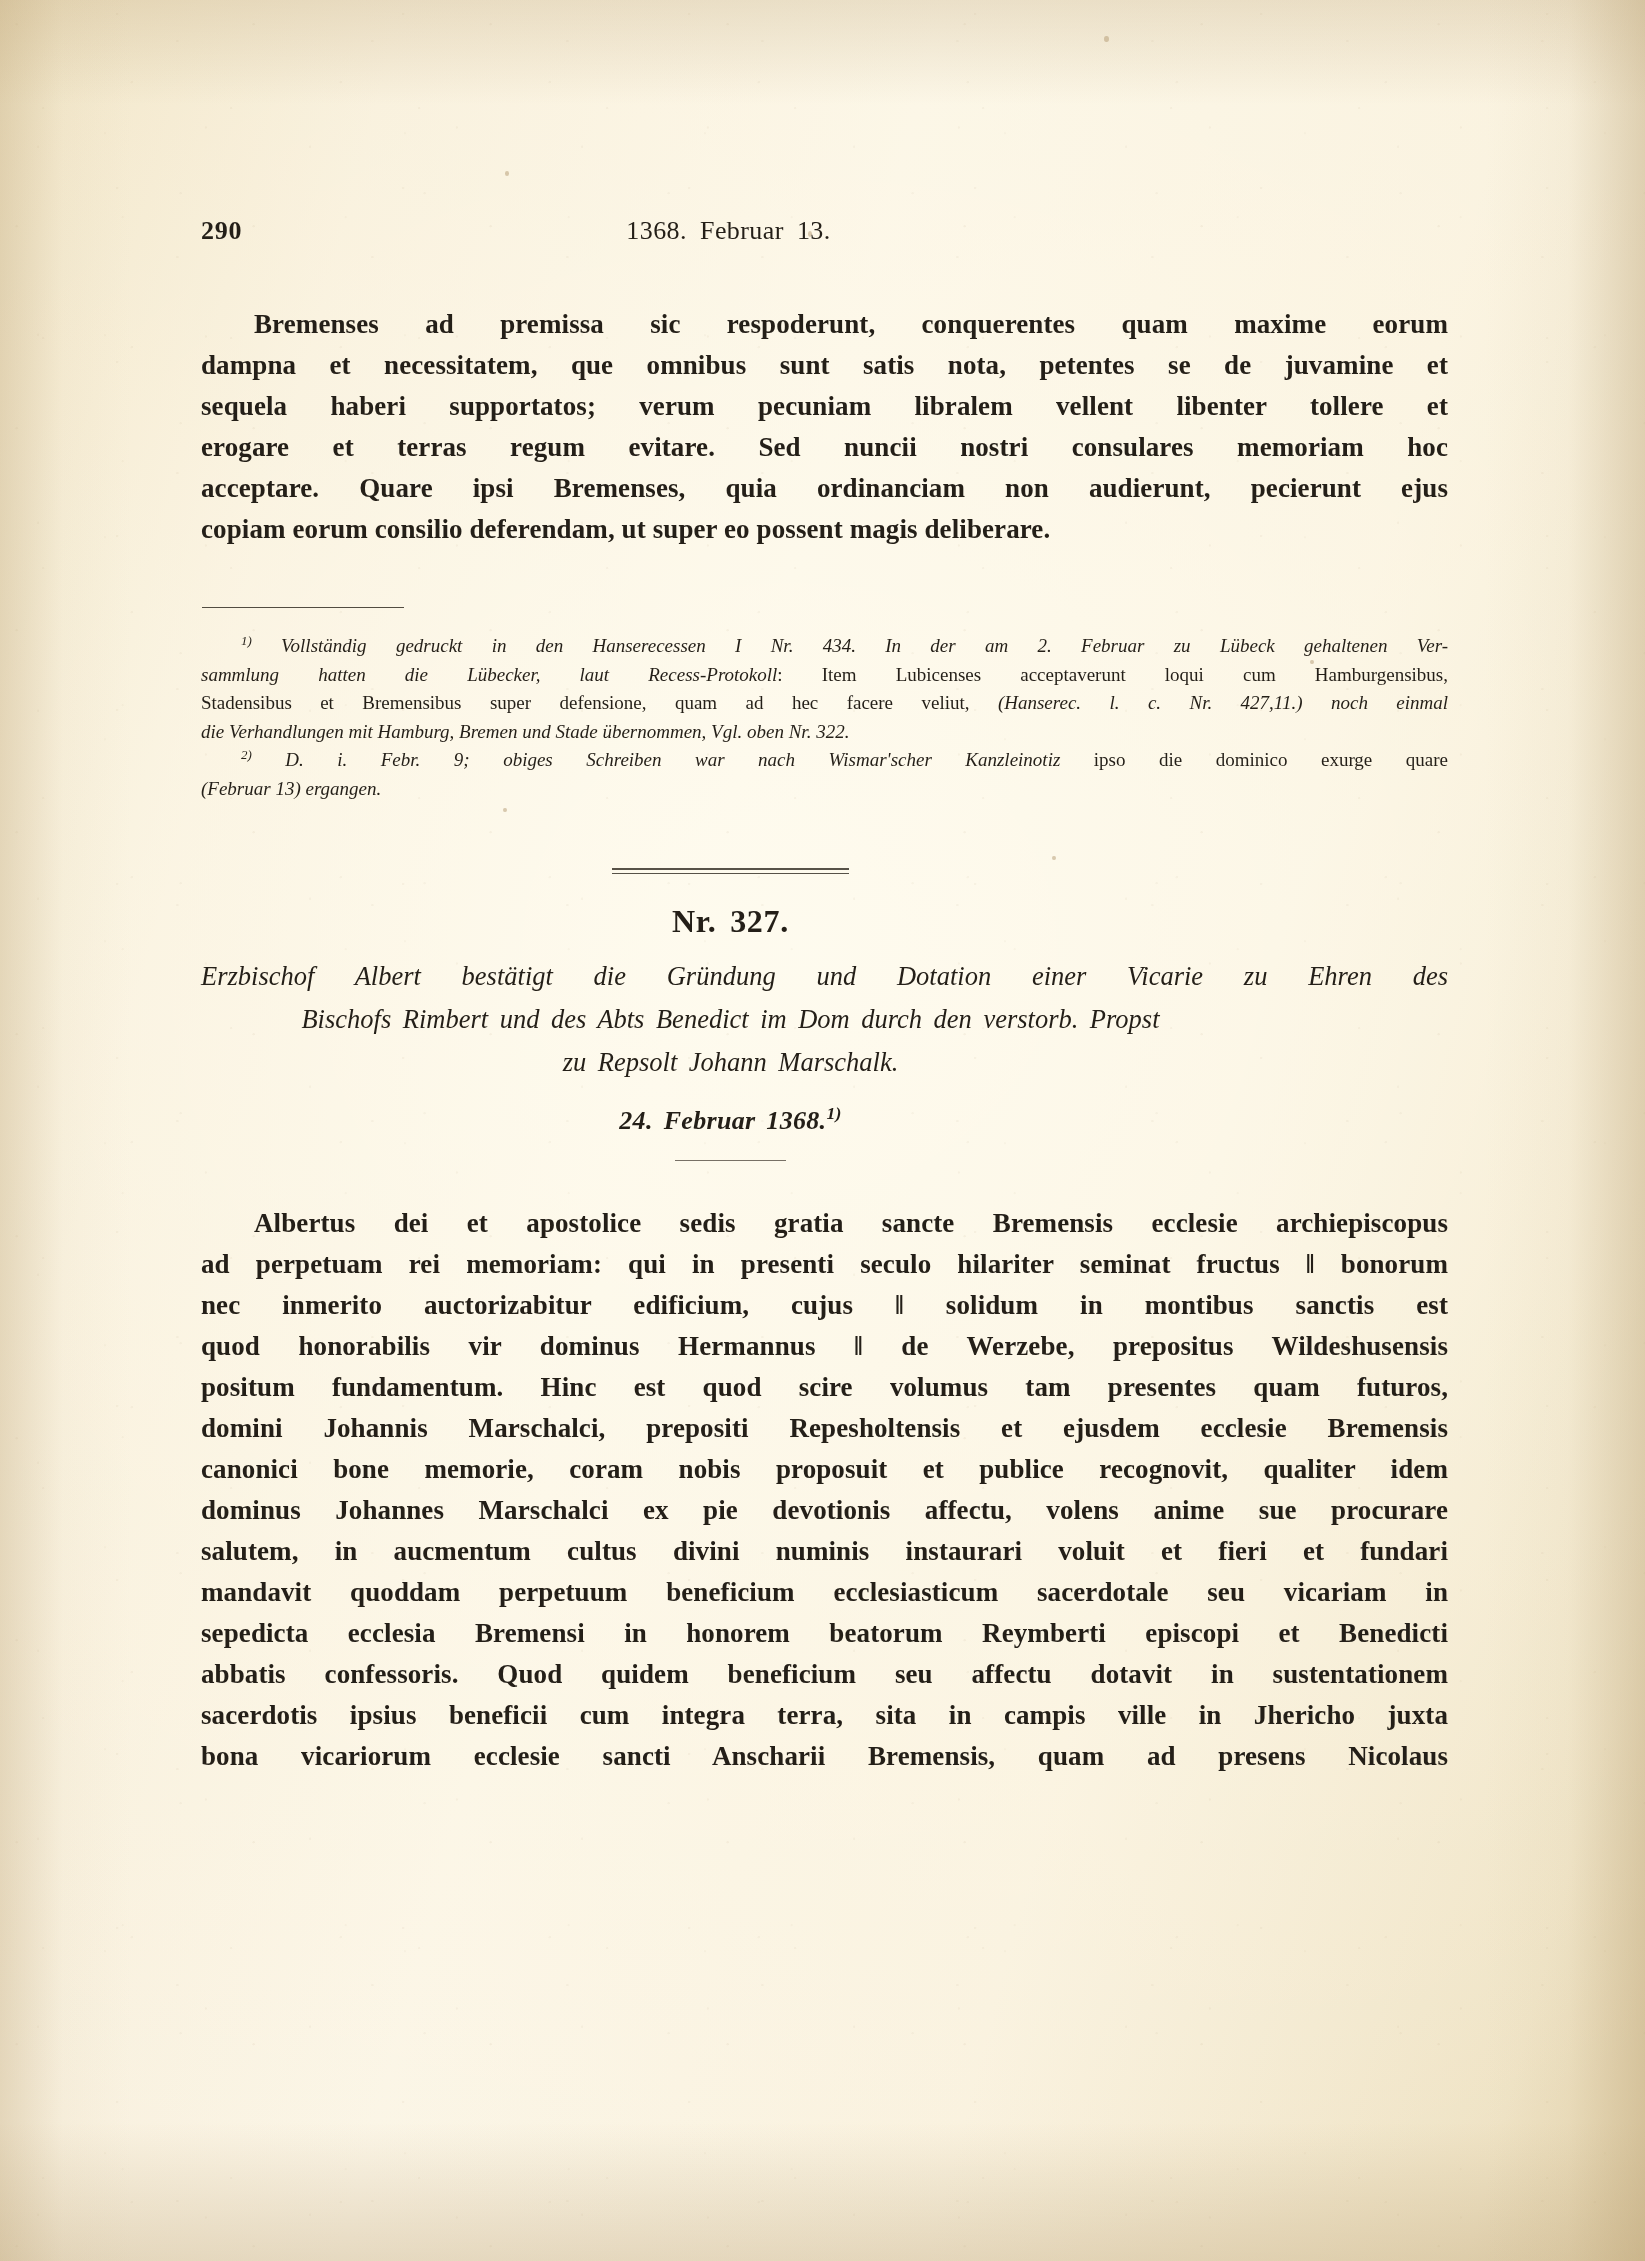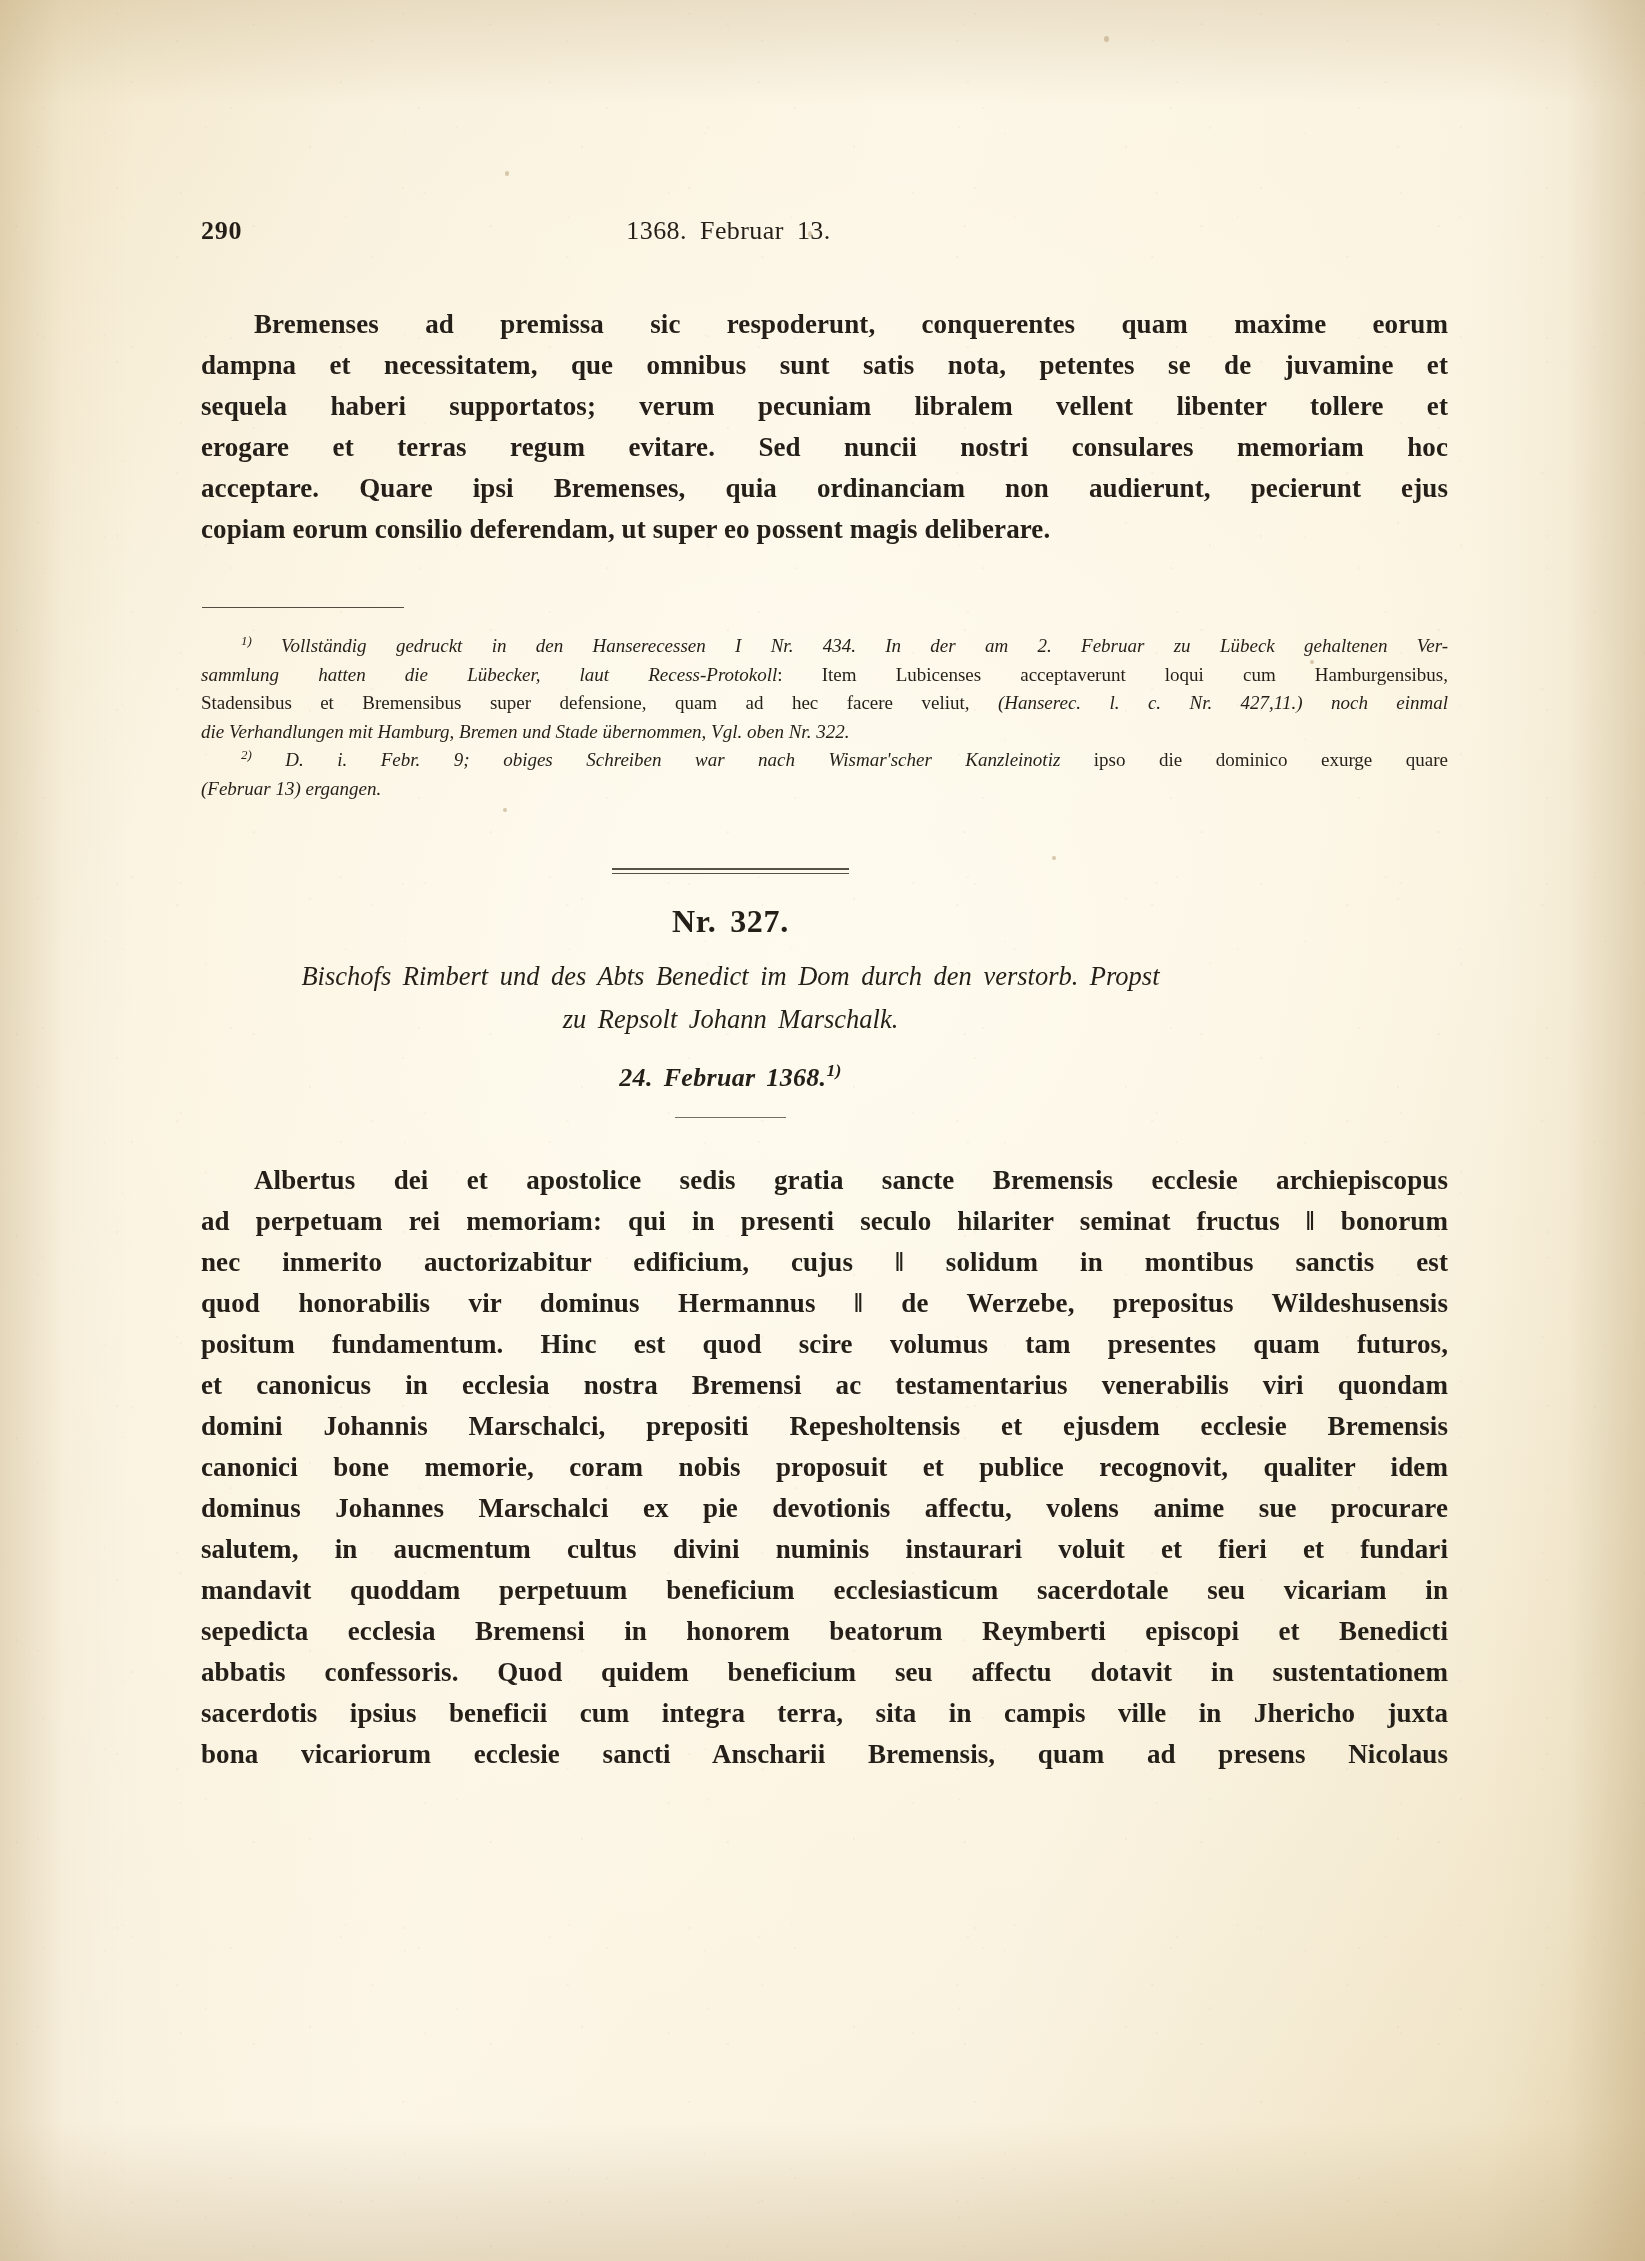--- a/index.html
+++ b/index.html
@@ -278,37 +278,37 @@
   </div>
 
   <div class="sec-divider">
     <div class="r1"></div>
     <div class="r2"></div>
   </div>
 
   <div class="doc-no">Nr. 327.</div>
 
   <div class="doc-title">
+    <span class="tl l1">Erzbischof Albert bestätigt die Gründung und Dotation einer Vicarie zu Ehren des</span>
     <span class="tl l2">Bischofs Rimbert und des Abts Benedict im Dom durch den verstorb. Propst</span>
     <span class="tl l3">zu Repsolt Johann Marschalk.</span>
   </div>
 
   <div class="doc-date">
     <span>24. Februar 1368.</span><sup class="fnmark">1)</sup>
   </div>
 
   <div class="title-rule"></div>
 
   <div class="body-block body-block2">
     <span class="ln first"><span class="indent-pad"></span><span>Albertus dei et apostolice sedis gratia sancte Bremensis ecclesie archiepiscopus</span></span>
     <span class="ln">ad perpetuam rei memoriam:  qui in presenti seculo hilariter seminat fructus ‖ bonorum</span>
     <span class="ln">nec inmerito auctorizabitur edificium, cujus ‖ solidum in montibus sanctis est</span>
     <span class="ln">quod honorabilis vir dominus Hermannus ‖ de Werzebe, prepositus Wildeshusensis</span>
     <span class="ln">positum fundamentum.  Hinc est quod scire volumus tam presentes quam futuros,</span>
-    <span class="ln">et canonicus in ecclesia nostra Bremensi ac testamentarius venerabilis viri quondam</span>
     <span class="ln">domini Johannis Marschalci, prepositi Repesholtensis et ejusdem ecclesie Bremensis</span>
     <span class="ln">canonici bone memorie, coram nobis proposuit et publice recognovit, qualiter idem</span>
     <span class="ln">dominus Johannes Marschalci ex pie devotionis affectu, volens anime sue procurare</span>
     <span class="ln">salutem, in aucmentum cultus divini numinis instaurari voluit et fieri et fundari</span>
     <span class="ln">mandavit quoddam perpetuum beneficium ecclesiasticum sacerdotale seu vicariam in</span>
     <span class="ln">sepedicta ecclesia Bremensi in honorem beatorum Reymberti episcopi et Benedicti</span>
     <span class="ln">abbatis confessoris.  Quod quidem beneficium seu affectu dotavit in sustentationem</span>
     <span class="ln">sacerdotis ipsius beneficii cum integra terra, sita in campis ville in Jhericho juxta</span>
     <span class="ln">bona vicariorum ecclesie sancti Anscharii Bremensis, quam ad presens Nicolaus</span>
   </div>

